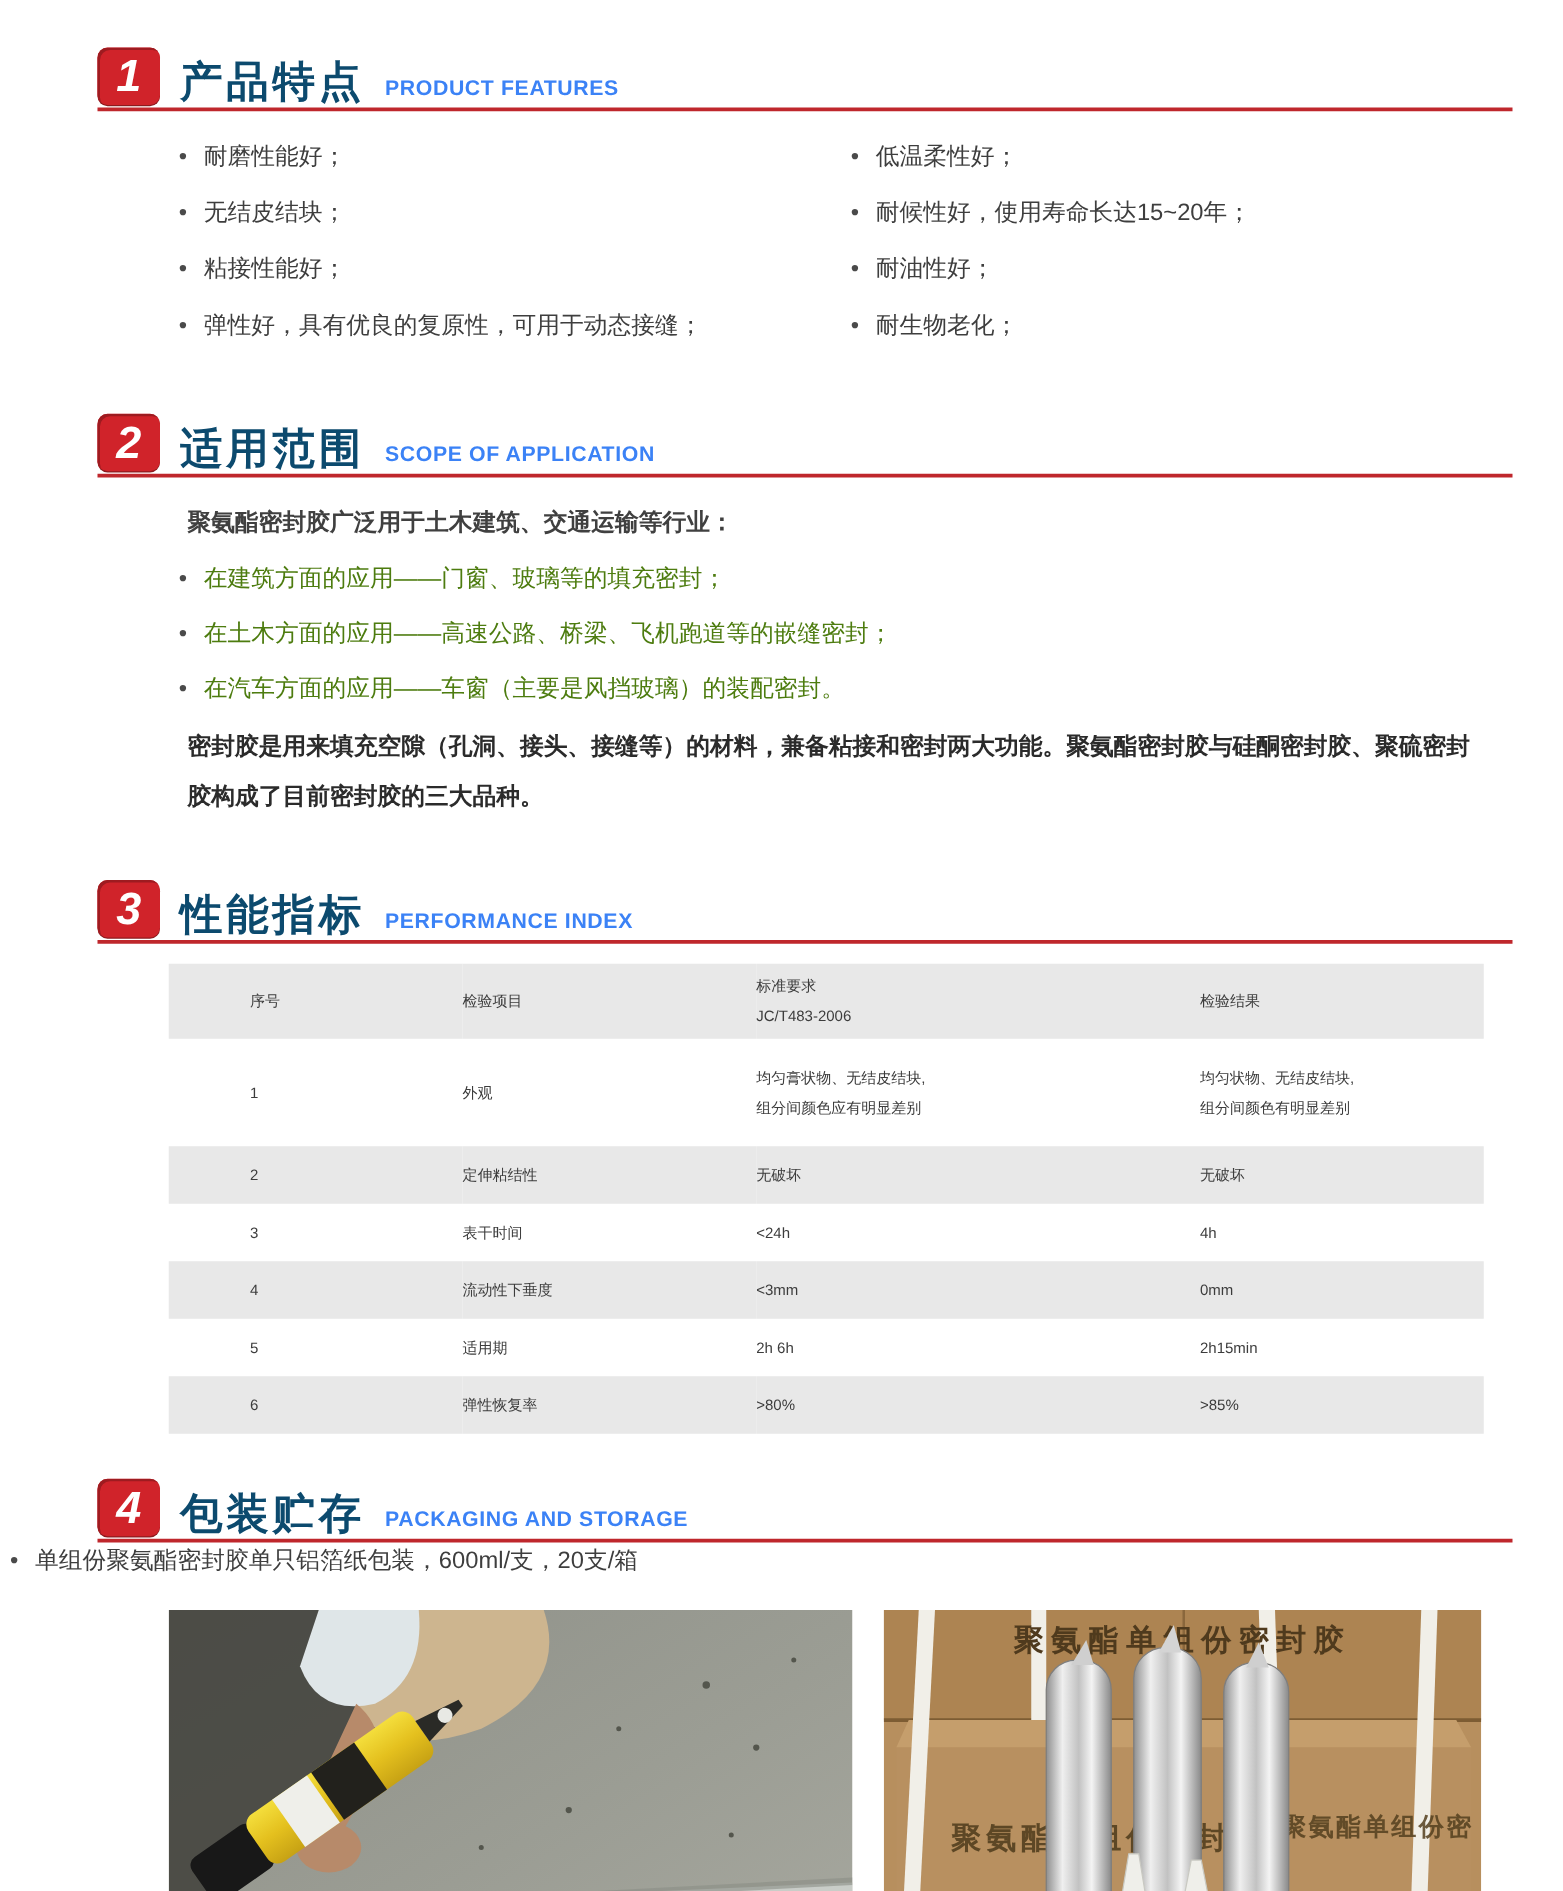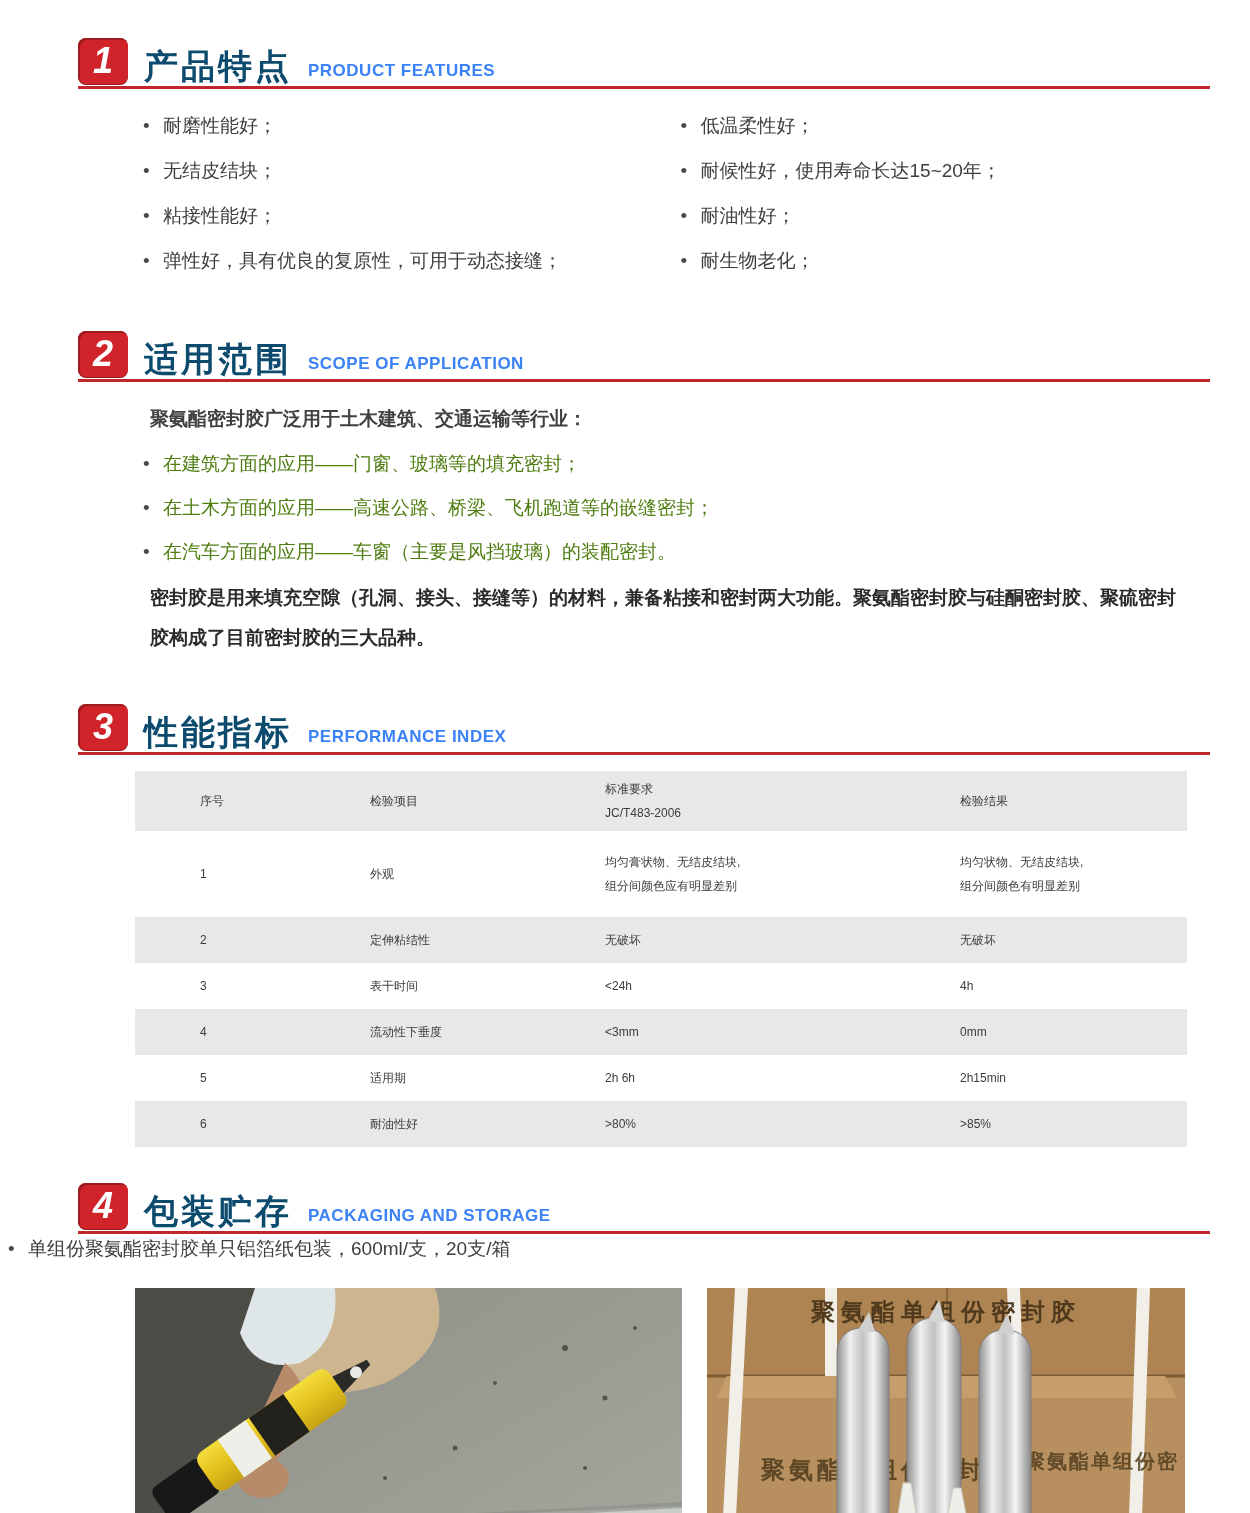--- a/index.html
+++ b/index.html
@@ -145,21 +145,21 @@
         <td>0mm</td>
       </tr>
       <tr class="r-std">
         <td class="c1">5</td>
         <td>适用期</td>
         <td>2h 6h</td>
         <td>2h15min</td>
       </tr>
       <tr class="shade r-std">
         <td class="c1">6</td>
-        <td>耐油性好</td>
+        <td>弹性恢复率</td>
         <td>&gt;80%</td>
         <td>&gt;85%</td>
       </tr>
     </tbody>
       </table>
   </section>
 
   <section id="sec4">
     <div class="sec-header">
       <div class="badge">4</div>

